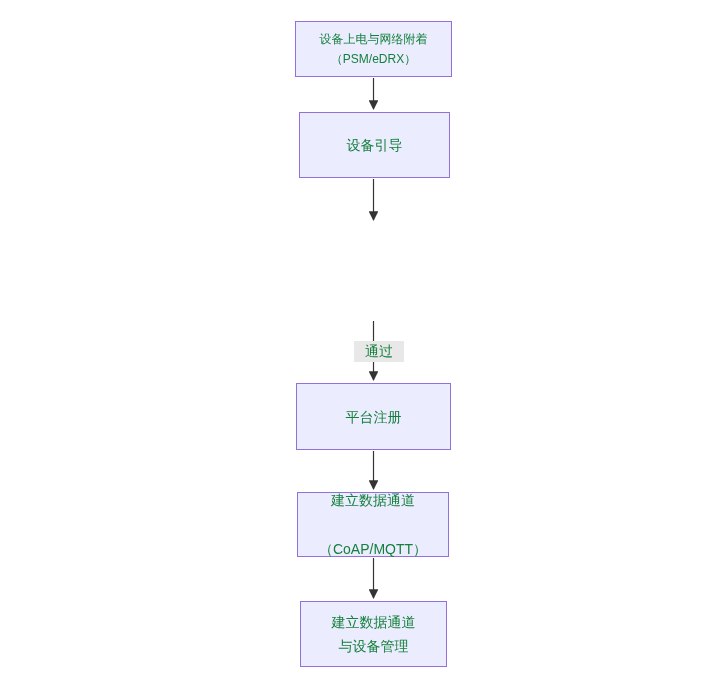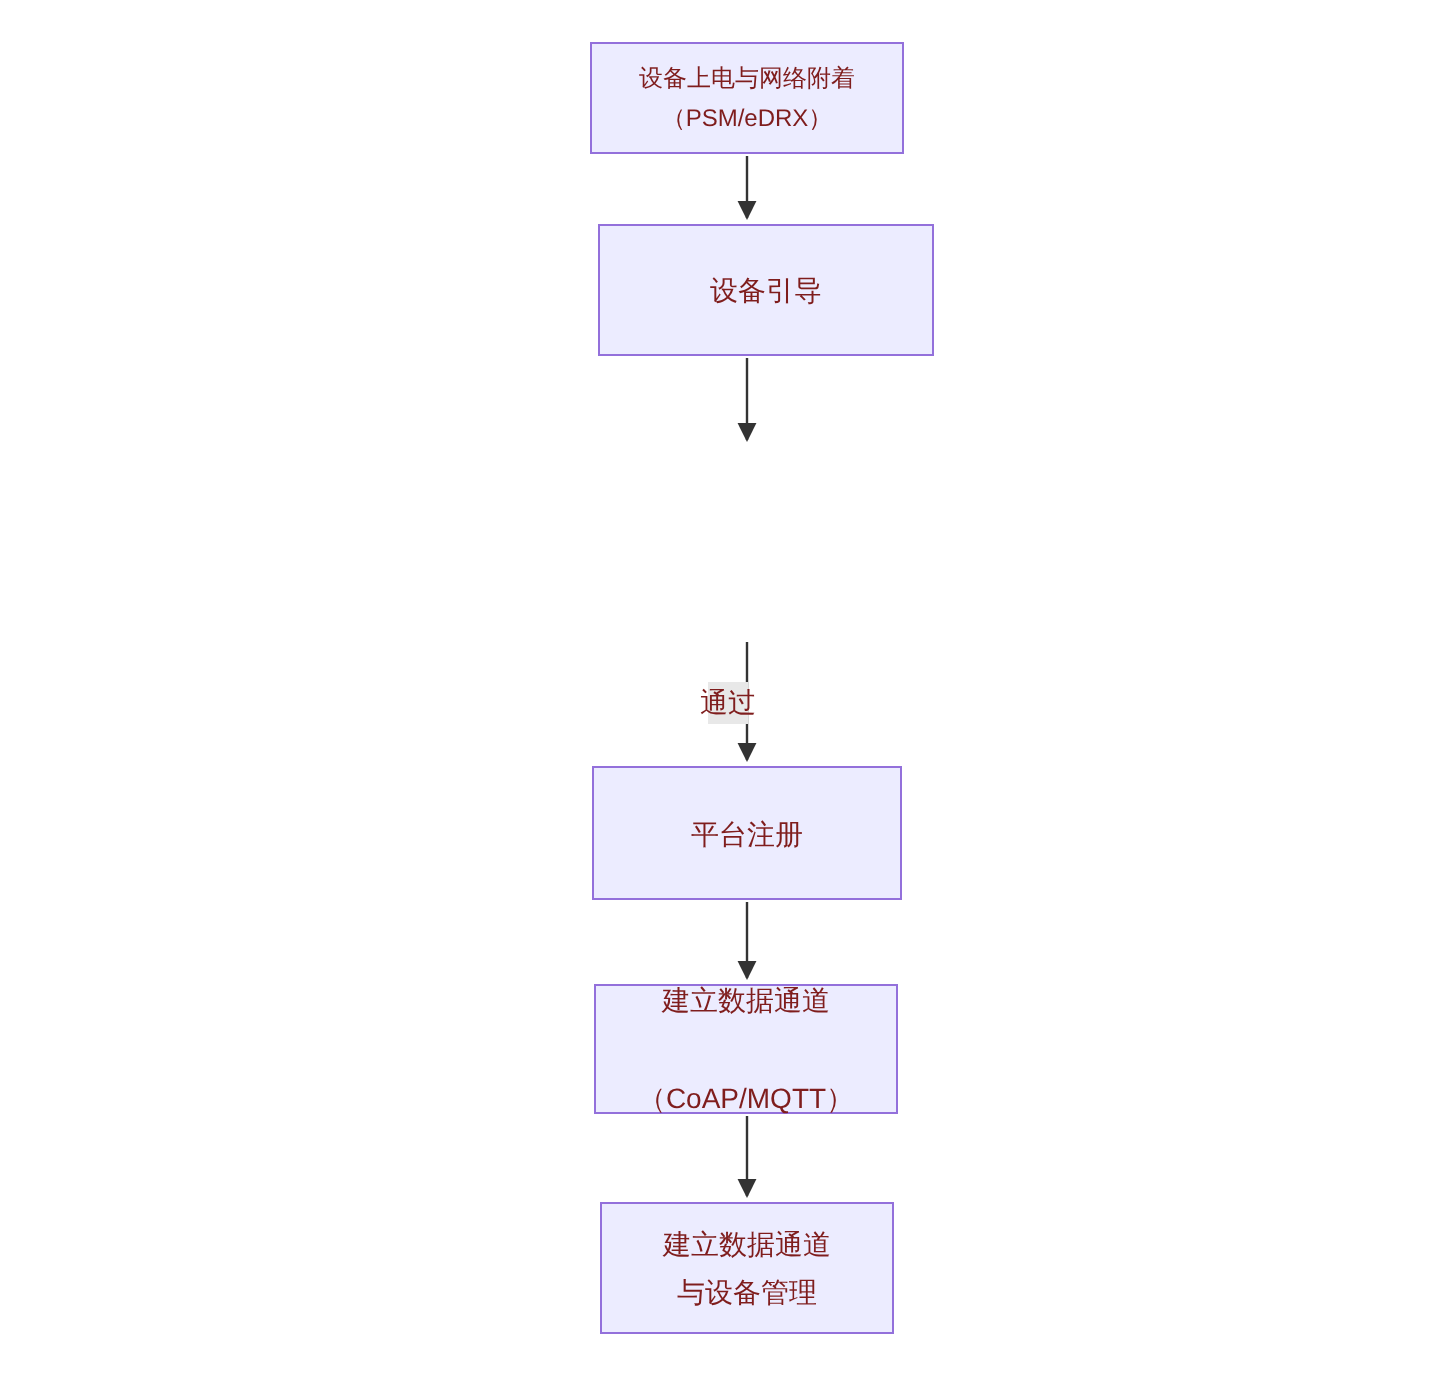--- a/index.html
+++ b/index.html
@@ -2,21 +2,21 @@
 <html><head>
 <meta charset="utf-8">
 <style>
   html, body { margin: 0; padding: 0; background: #ffffff; }
   .canvas {
     position: relative;
     width: 726px;
     height: 700px;
     background: #ffffff;
     font-family: "Liberation Sans", sans-serif;
-    color: #7f1d1d;
+    color: #15803d;
     overflow: hidden;
   }
   .edges-svg {
     position: absolute;
     left: 0; top: 0;
     width: 726px; height: 700px;
     pointer-events: none;
   }
   .node {
     position: absolute;
@@ -28,21 +28,21 @@
     align-items: center;
     justify-content: center;
     text-align: center;
     font-size: 14px;
     line-height: 24px;
   }
   .node .nl { display: block; white-space: nowrap; }
   .node.small { font-size: 12px; line-height: 20px; }
 
   .n1 { left: 295px; top: 21px;  width: 157px; height: 56px; }
-  .n2 { left: 299px; top: 112px; width: 168px; height: 66px; }
+  .n2 { left: 299px; top: 112px; width: 151px; height: 66px; }
   .n3 { left: 296px; top: 383px; width: 155px; height: 67px; }
   .n4 { left: 297px; top: 492px; width: 152px; height: 65px; gap: 25px; }
   .n5 { left: 300px; top: 601px; width: 147px; height: 66px; }
 
   .diamond-wrap {
     position: absolute;
     left: 322px; top: 223px;
     width: 101px; height: 97px;
   }
   .diamond-wrap svg { position: absolute; left: 0; top: 0; }
@@ -51,21 +51,21 @@
     left: 0; top: 0; right: 0; bottom: 0;
     display: flex;
     align-items: center;
     justify-content: center;
     font-size: 14px;
     white-space: nowrap;
   }
   .edge-label {
     position: absolute;
     left: 354px; top: 341px;
-    width: 20px; height: 21px;
+    width: 50px; height: 21px;
     background: #e8e8e8;
     display: flex;
     align-items: center;
     justify-content: center;
     font-size: 14px;
     line-height: 21px;
     white-space: nowrap;
     z-index: 2;
   }
 </style>

